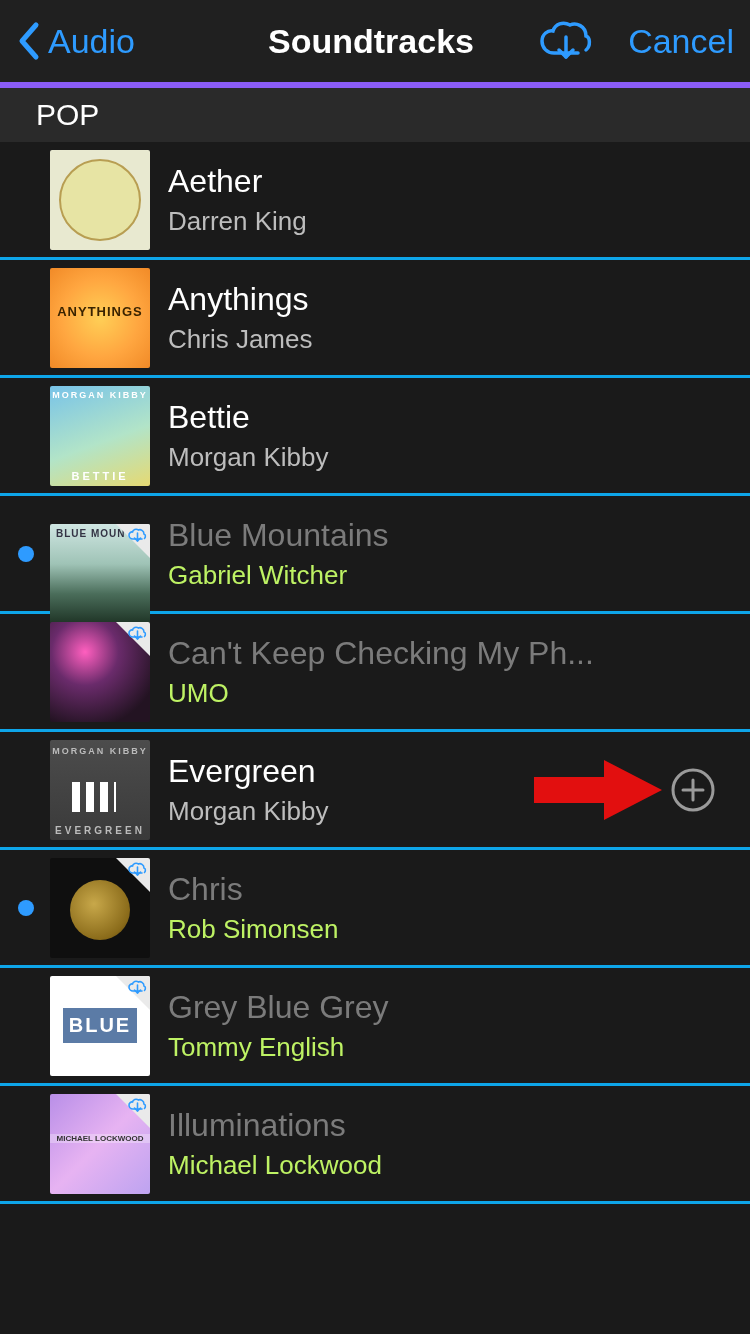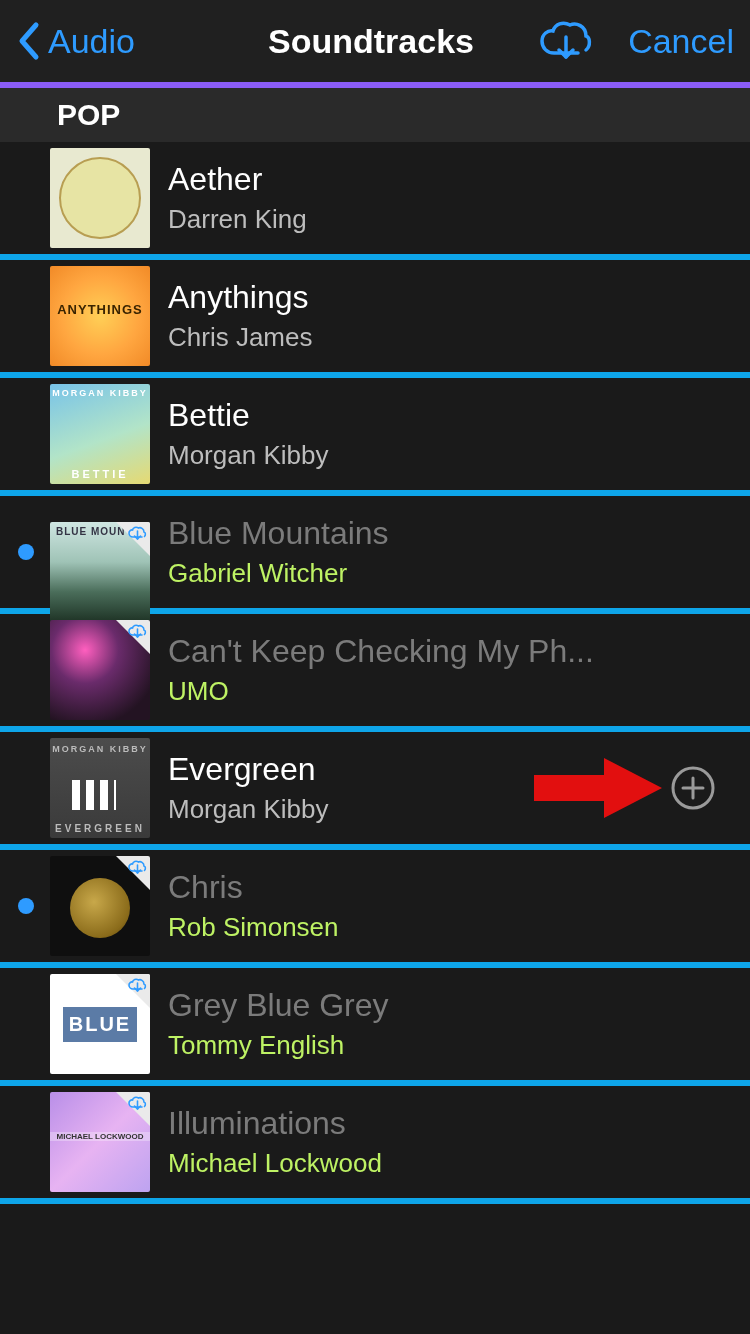--- a/index.html
+++ b/index.html
@@ -5,23 +5,23 @@
   * { margin: 0; padding: 0; box-sizing: border-box; }
   html, body { width: 750px; height: 1334px; background: #1a1a1a; font-family: -apple-system, "Helvetica Neue", Arial, sans-serif; overflow: hidden; }
   .header { display: flex; align-items: center; justify-content: space-between; height: 88px; padding: 0 16px; background: #202020; border-bottom: 6px solid #8b5cf6; }
   .back { display: flex; align-items: center; color: #2e9bff; font-size: 34px; font-weight: 400; }
   .back svg { width: 24px; height: 40px; margin-right: 8px; }
   .title { position: absolute; left: 0; right: 8px; text-align: center; color: #fff; font-size: 34px; font-weight: 700; pointer-events: none; }
   .right-controls { display: flex; align-items: center; gap: 36px; z-index: 2; }
   .cloud { color: #2e9bff; }
   .cloud svg { width: 56px; height: 44px; display: block; }
   .cancel { color: #2e9bff; font-size: 34px; font-weight: 400; }
-  .section-header { background: #2a2a2a; color: #fff; font-size: 30px; font-weight: 700; padding: 10px 50px 10px 57px; }
+  .section-header { background: #2a2a2a; color: #fff; font-size: 30px; font-weight: 400; padding: 10px 50px 10px 36px; }
   .list { }
-  .row { display: flex; align-items: center; height: 118px; border-bottom: 6px solid #0ea5e9; padding-left: 50px; position: relative; }
+  .row { display: flex; align-items: center; height: 118px; border-bottom: 3px solid #0ea5e9; padding-left: 50px; position: relative; }
   .dot-slot { position: absolute; left: 18px; width: 16px; height: 16px; }
   .dot { width: 16px; height: 16px; border-radius: 50%; background: #2e9bff; }
   .thumb { width: 100px; height: 100px; flex: 0 0 100px; border-radius: 2px; background: #444; position: relative; overflow: hidden; }
   .badge { position: absolute; top: 0; right: 0; width: 0; height: 0; border-left: 34px solid transparent; border-top: 34px solid #eaeaea; }
   .badge-cloud { position: absolute; top: 2px; right: 2px; }
   .badge-cloud svg { width: 22px; height: 18px; display:block; }
   .meta { flex: 1; padding-left: 18px; display: flex; flex-direction: column; justify-content: center; min-width: 0; }
   .t-title { font-size: 32px; font-weight: 400; white-space: nowrap; overflow: hidden; text-overflow: ellipsis; }
   .t-artist { font-size: 26px; font-weight: 400; margin-top: 6px; white-space: nowrap; overflow: hidden; text-overflow: ellipsis; }
   .bright .t-title { color: #fff; }

